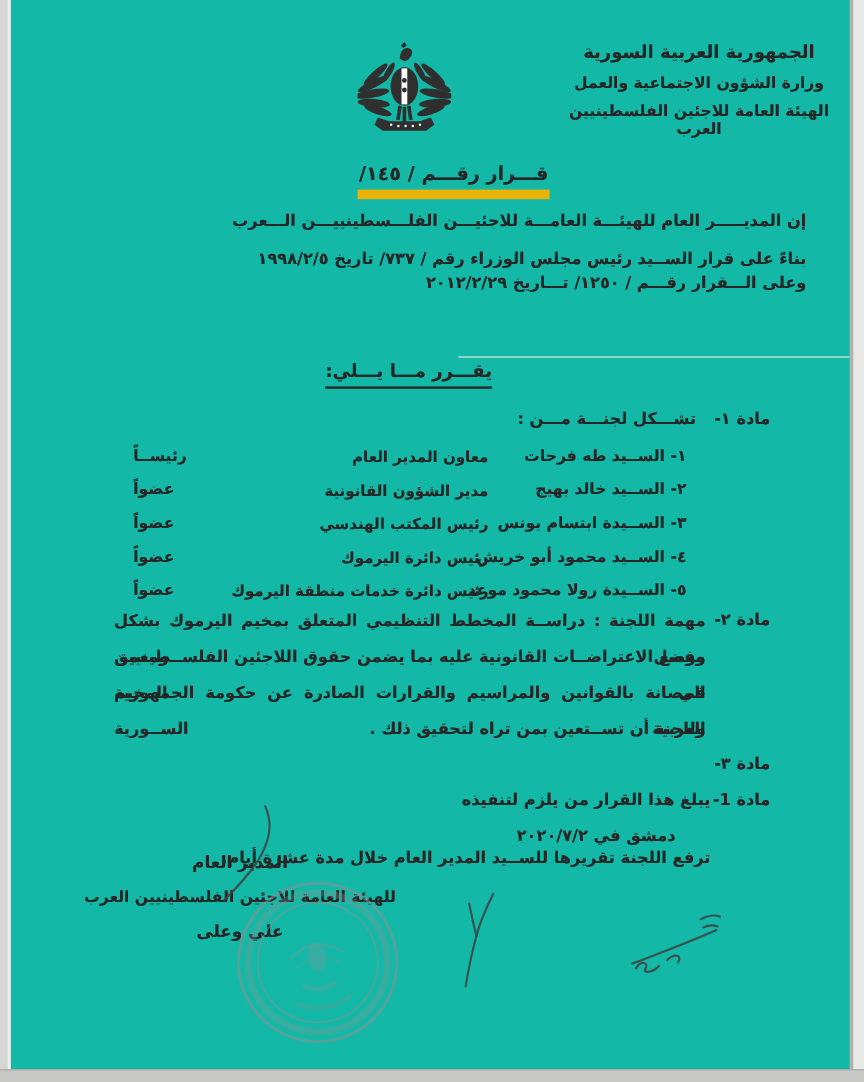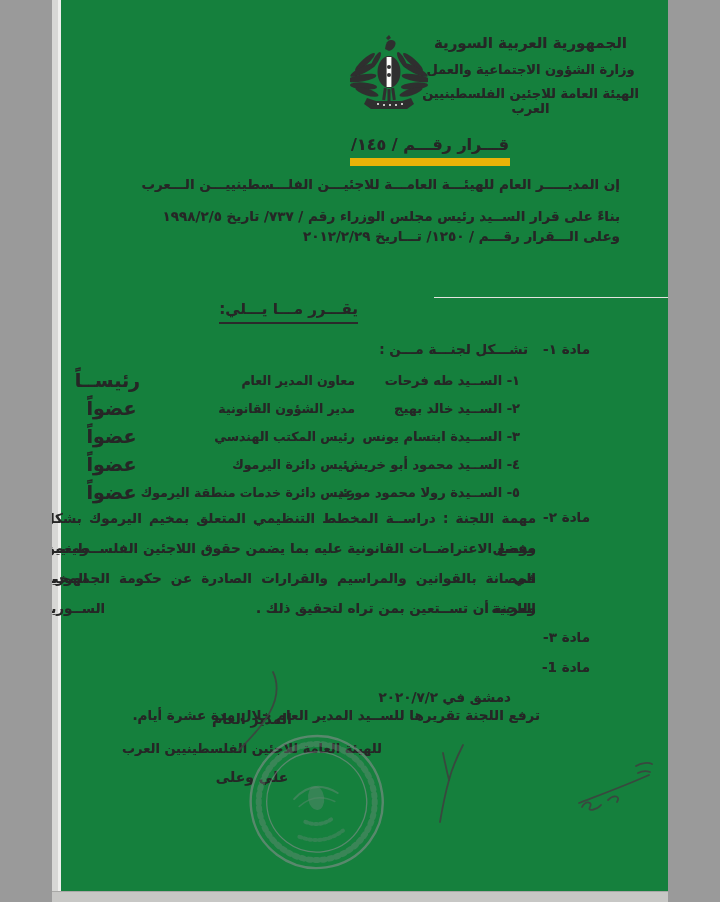--- a/index.html
+++ b/index.html
@@ -1,18 +1,18 @@
 <!DOCTYPE html>
 <html dir="rtl" lang="ar"><head>
 <meta charset="utf-8">
 <style>
   html,body{margin:0;padding:0;background:#9a9a9a;}
   .page{
-    position:relative;width:616px;height:902px;margin:0 auto;
-    background:#15803d;overflow:hidden;
+    position:relative;width:720px;height:902px;margin:0 auto;
+    background:#14b8a6;overflow:hidden;
     font-family:"DejaVu Sans",sans-serif;color:#262626;direction:rtl;
   }
   .abs{position:absolute;}
   .txt{font-weight:bold;white-space:nowrap;text-shadow:0 0 .5px rgba(30,30,30,.45);}
   
   .edge-left{left:0;top:0;width:6px;height:902px;background:#d7d7d5;}
   .edge-left2{left:6px;top:0;width:3px;height:902px;background:#efefed;}
   .edge-right-line{left:708px;top:0;width:3px;height:902px;background:#b2b2b0;}
   .edge-right{left:711px;top:0;width:9px;height:902px;background:#e9e9e7;}
   .edge-bottom{left:0;top:891px;width:720px;height:11px;background:#c7c7c5;border-top:1px solid #a8a8a6;}
@@ -35,21 +35,21 @@
   
   .decides{right:310px;top:300px;font-size:15px;border-bottom:2px solid #2a2a2a;padding-bottom:4px;}
   
   .art-label{right:78px;font-size:13.5px;}
   .lab1{top:341px;} .lab2{top:509px;} .lab3{top:629px;} .lab4{top:659px;}
   .a1-text{right:140px;top:341px;font-size:13.5px;}
   .committee{right:148px;top:366px;width:465px;}
   .c-row{display:grid;grid-template-columns:165px 215px 85px;height:28px;align-items:center;}
   .c-name{font-weight:bold;font-size:13px;white-space:nowrap;text-shadow:0 0 .5px rgba(30,30,30,.45);}
   .c-pos{font-weight:bold;font-size:12.5px;white-space:nowrap;text-shadow:0 0 .5px rgba(30,30,30,.45);}
-  .c-role{font-weight:bold;font-size:19px;text-align:center;padding-left:4px;text-shadow:0 0 .5px rgba(30,30,30,.45);margin-left:24px;}
+  .c-role{font-weight:bold;font-size:13px;text-align:left;padding-left:4px;text-shadow:0 0 .5px rgba(30,30,30,.45);}
   .a2-par{right:132px;top:503px;width:493px;font-size:13.5px;}
   .a2-line{font-weight:bold;height:30px;line-height:30px;text-align:justify;text-align-last:justify;
            white-space:normal;text-shadow:0 0 .5px rgba(30,30,30,.45);}
   .a2-line.last{text-align-last:right;}
   .a3-text{right:128px;top:659px;font-size:13.5px;margin-top:48px;}
   .a4-text{right:128px;top:659px;font-size:13.5px;}
   .dateline{right:157px;top:689px;font-size:13.5px;}
   
   .sig{left:70px;top:711px;width:260px;text-align:center;}
   .sig div{font-weight:bold;text-shadow:0 0 .5px rgba(30,30,30,.45);}
@@ -161,20 +161,21 @@
     <div class="a2-line">مهمة اللجنة : دراســة المخطط التنظيمي المتعلق بمخيم اليرموك بشكل مفصل ومعمق</div>
     <div class="a2-line">ووضع الاعتراضــات القانونية عليه بما يضمن حقوق اللاجئين الفلســطينيين في المخيم</div>
     <div class="a2-line">المصانة بالقوانين والمراسيم والقرارات الصادرة عن حكومة الجمهورية العربية الســورية</div>
     <div class="a2-line last">وللجنة أن تســتعين بمن تراه لتحقيق ذلك .</div>
   </div>
 
   <div class="abs txt art-label lab3">مادة ٣-</div>
   <div class="abs txt a3-text">ترفع اللجنة تقريرها للســيد المدير العام خلال مدة عشرة أيام.</div>
 
   <div class="abs txt art-label lab4">مادة 1-</div>
+  <div class="abs txt a4-text">يبلغ هذا القرار من يلزم لتنفيذه</div>
 
   <div class="abs txt dateline">دمشق في ٢٠٢٠/٧/٢</div>
 
   <div class="abs sig">
     <div class="s1">المدير العام</div>
     <div class="s2">للهيئة العامة للاجئين الفلسطينيين العرب</div>
     <div class="s3">علي وعلى</div>
   </div>
 
   <div class="abs stamp">

